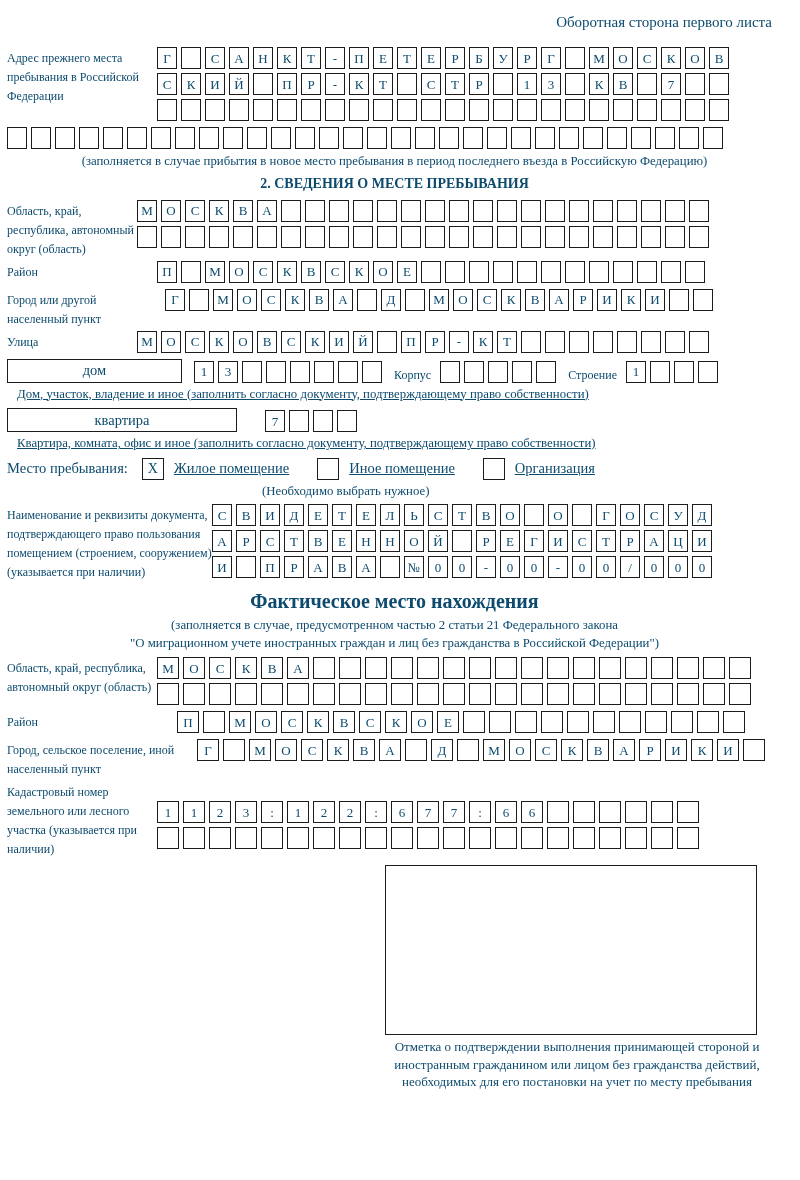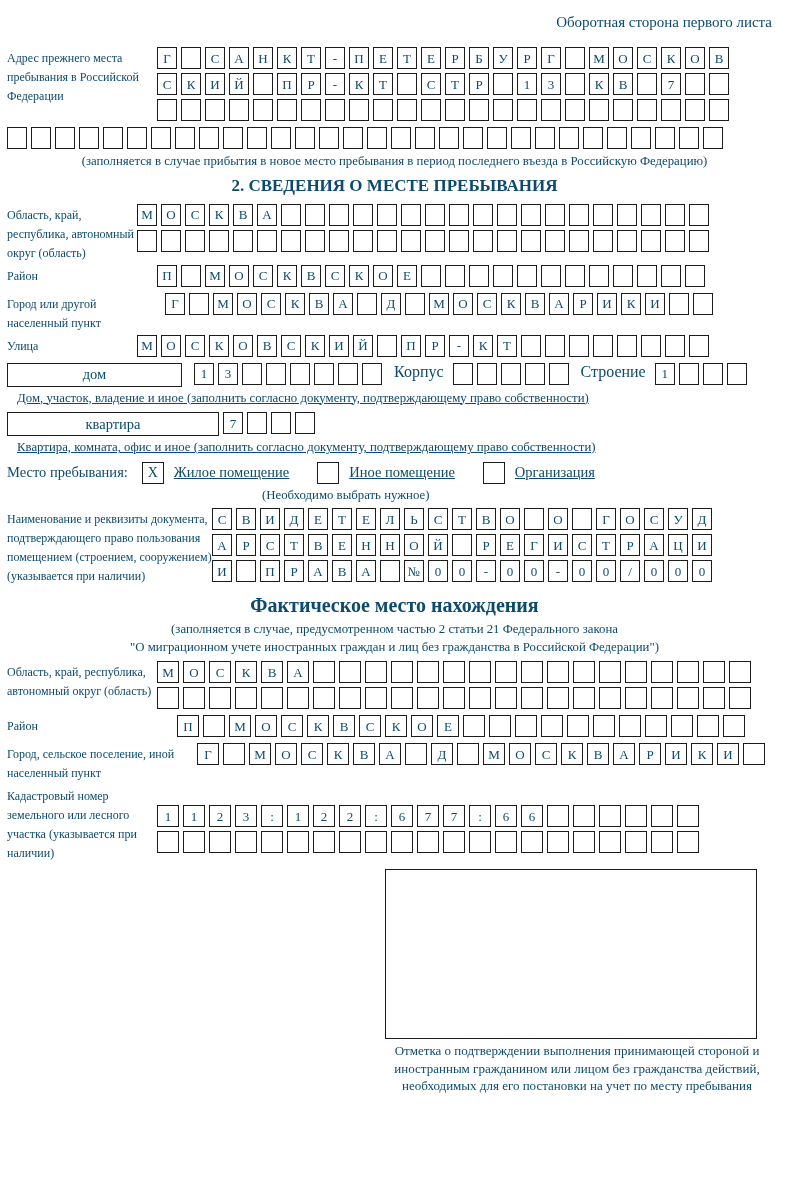--- a/index.html
+++ b/index.html
@@ -13,29 +13,29 @@
   .rows{display:flex;flex-direction:column;}
   .cellrow{display:flex;gap:4px;margin-bottom:4px;}
   .cell{box-sizing:border-box;flex:0 0 auto;width:20px;height:22px;
         border:1.5px solid #1c1c1c;display:flex;align-items:center;justify-content:center;
         font-size:13px;line-height:1;background:#fff;}
   .wide .cell{width:22px;}
   .ind20{margin-left:20px;} .ind28{margin-left:28px;}
   .caption{font-size:12.8px;line-height:16.5px;}
   .cap-center{text-align:center;margin:1px 0 6px;}
   .cap-left{margin:1px 0 6px 10px;text-decoration:underline;}
-  .sec-title{font-weight:bold;text-align:center;font-size:17px;margin:0 0 8px;}
+  .sec-title{font-weight:bold;text-align:center;font-size:14px;margin:0 0 8px;}
   .sub-title{font-weight:bold;text-align:center;font-size:20px;margin:8px 0 4px;}
   .labelbox{box-sizing:border-box;border:1.5px solid #1c1c1c;height:24px;
         display:flex;align-items:center;justify-content:center;font-size:14.5px;flex:0 0 auto;}
   .wbox-dom{width:175px;margin-right:12px;}
-  .wbox-kv{width:212px;margin-right:4px;}
-  .houserow{display:flex;align-items:flex-start;margin-bottom:3px;}
+  .wbox-kv{width:230px;margin-right:28px;}
+  .houserow{display:flex;align-items:flex-end;margin-bottom:3px;}
   .houserow .cellrow{margin-bottom:0;}
-  .inline-lbl{font-size:16px;margin:0 9px 0 12px;flex:0 0 auto;}
+  .inline-lbl{font-size:12px;margin:0 9px 0 12px;flex:0 0 auto;}
   .stayrow{display:flex;align-items:center;font-size:14.5px;margin:4px 0 3px;text-align:center;}
   .stayrow .opt{display:flex;align-items:center;margin-left:14px;}
   .checkbox{box-sizing:border-box;width:22px;height:22px;border:1.5px solid #1c1c1c;
         display:flex;align-items:center;justify-content:center;font-size:14px;margin-right:10px;}
   .opt .optlbl{margin-right:14px;text-decoration:underline;}
   .choose{margin:0 0 5px 255px;}
   .markwrap{margin:6px 0 0 370px;}
   .markbox{width:370px;height:168px;border:1.8px solid #1c1c1c;margin-left:8px;}
   .markcap{width:400px;text-align:center;font-size:13px;line-height:17.5px;margin-top:3px;}
 </style>

